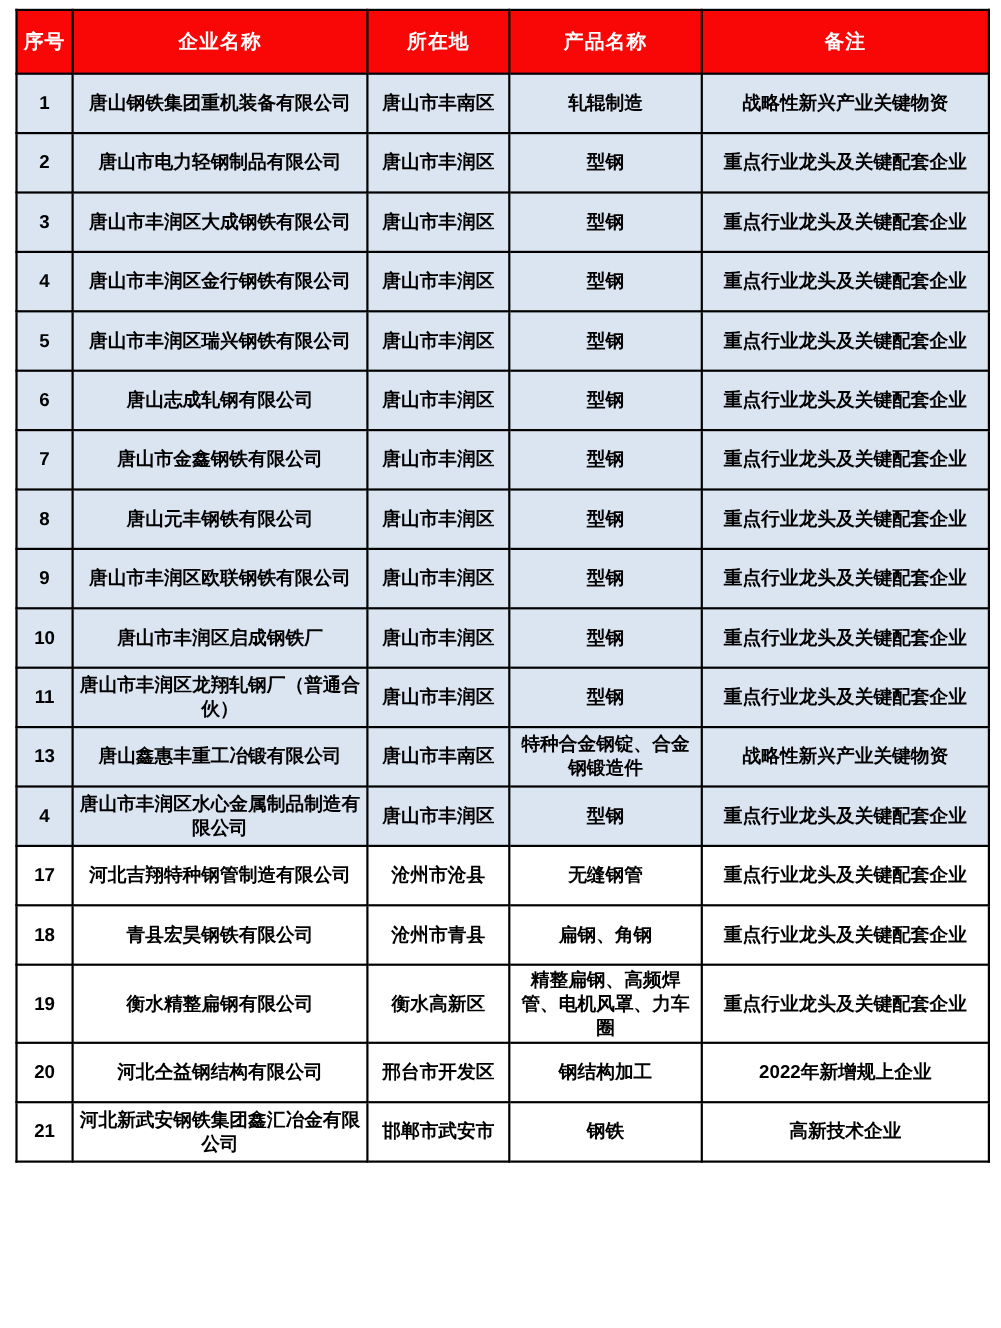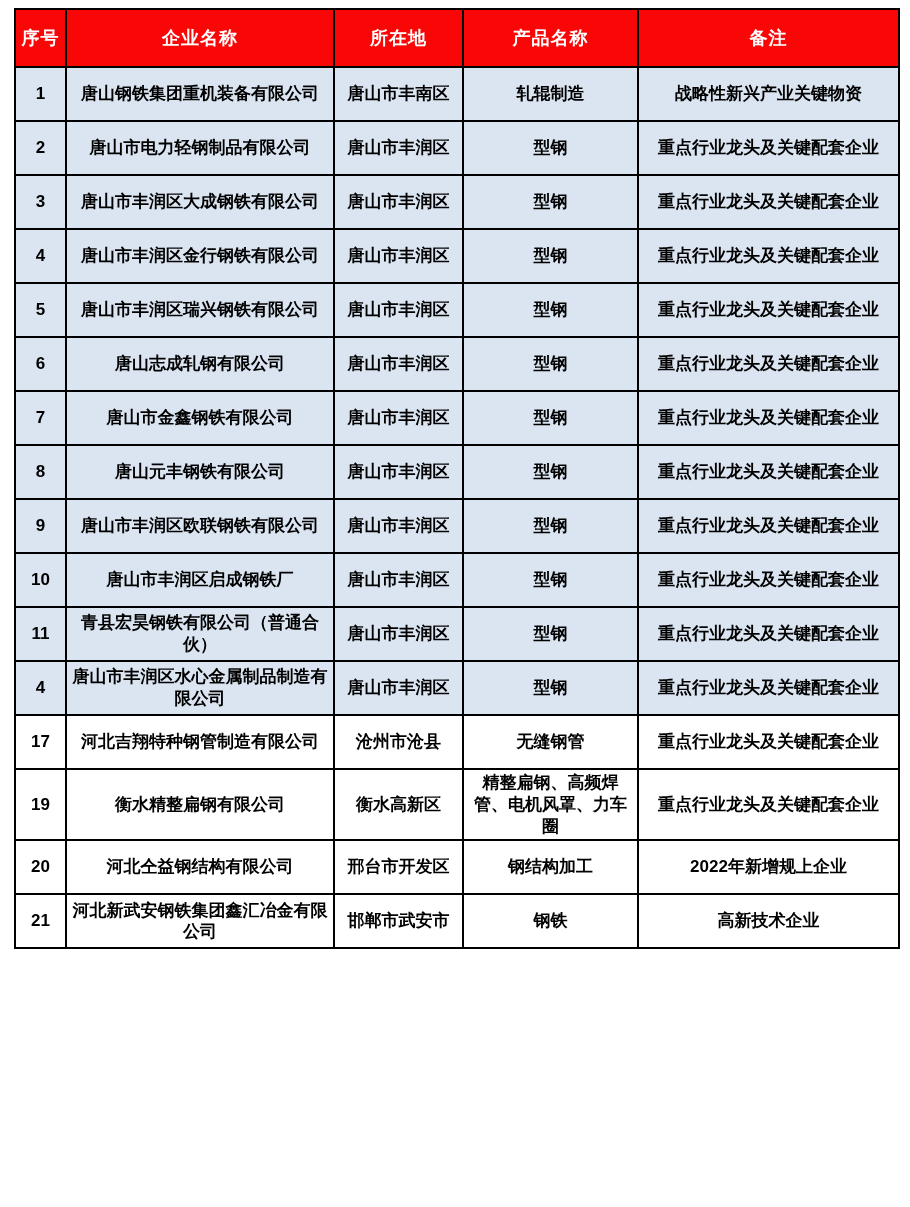--- a/index.html
+++ b/index.html
@@ -150,37 +150,51 @@
         </tr>
         <tr class="shaded">
           <td>10</td>
           <td>唐山市丰润区启成钢铁厂</td>
           <td>唐山市丰润区</td>
           <td>型钢</td>
           <td>重点行业龙头及关键配套企业</td>
         </tr>
         <tr class="shaded">
           <td>11</td>
-          <td>青县宏昊钢铁有限公司（普通合伙）</td>
-          <td>唐山市丰润区</td>
-          <td>型钢</td>
-          <td>重点行业龙头及关键配套企业</td>
+          <td>唐山市丰润区龙翔轧钢厂（普通合伙）</td>
+          <td>唐山市丰润区</td>
+          <td>型钢</td>
+          <td>重点行业龙头及关键配套企业</td>
+        </tr>
+        <tr class="shaded">
+          <td>13</td>
+          <td>唐山鑫惠丰重工冶锻有限公司</td>
+          <td>唐山市丰南区</td>
+          <td>特种合金钢锭、合金钢锻造件</td>
+          <td>战略性新兴产业关键物资</td>
         </tr>
         <tr class="shaded">
           <td>4</td>
           <td>唐山市丰润区水心金属制品制造有限公司</td>
           <td>唐山市丰润区</td>
           <td>型钢</td>
           <td>重点行业龙头及关键配套企业</td>
         </tr>
         <tr>
           <td>17</td>
           <td>河北吉翔特种钢管制造有限公司</td>
           <td>沧州市沧县</td>
           <td>无缝钢管</td>
+          <td>重点行业龙头及关键配套企业</td>
+        </tr>
+        <tr>
+          <td>18</td>
+          <td>青县宏昊钢铁有限公司</td>
+          <td>沧州市青县</td>
+          <td>扁钢、角钢</td>
           <td>重点行业龙头及关键配套企业</td>
         </tr>
         <tr>
           <td>19</td>
           <td>衡水精整扁钢有限公司</td>
           <td>衡水高新区</td>
           <td>精整扁钢、高频焊管、电机风罩、力车圈</td>
           <td>重点行业龙头及关键配套企业</td>
         </tr>
         <tr>

